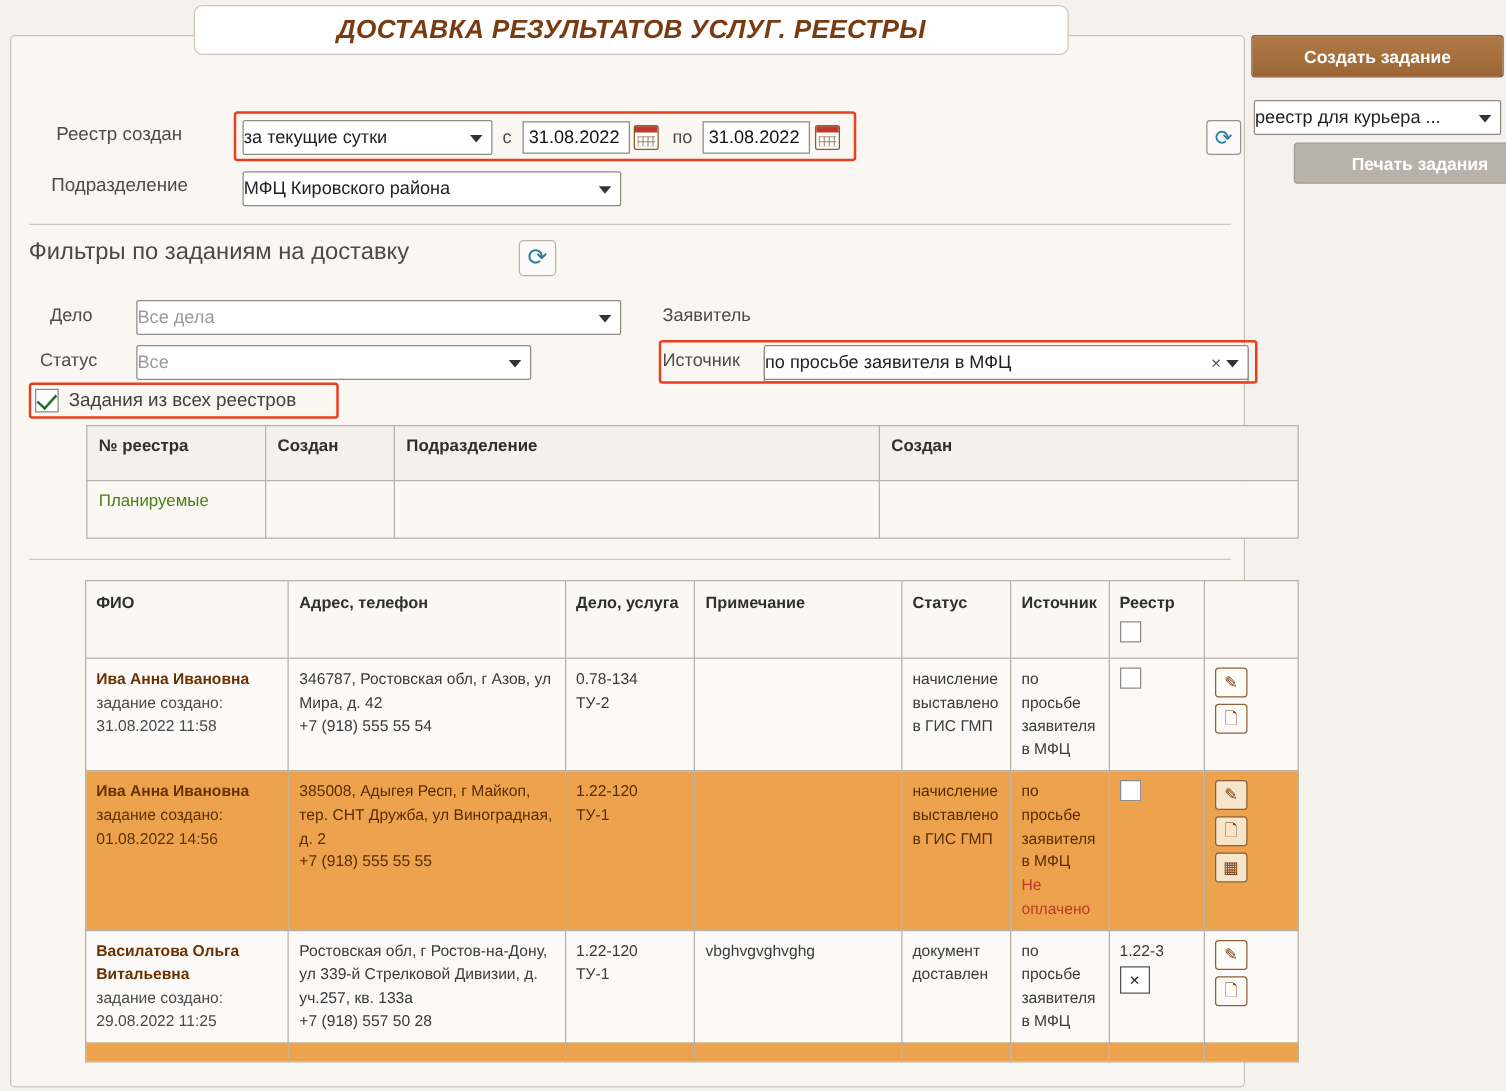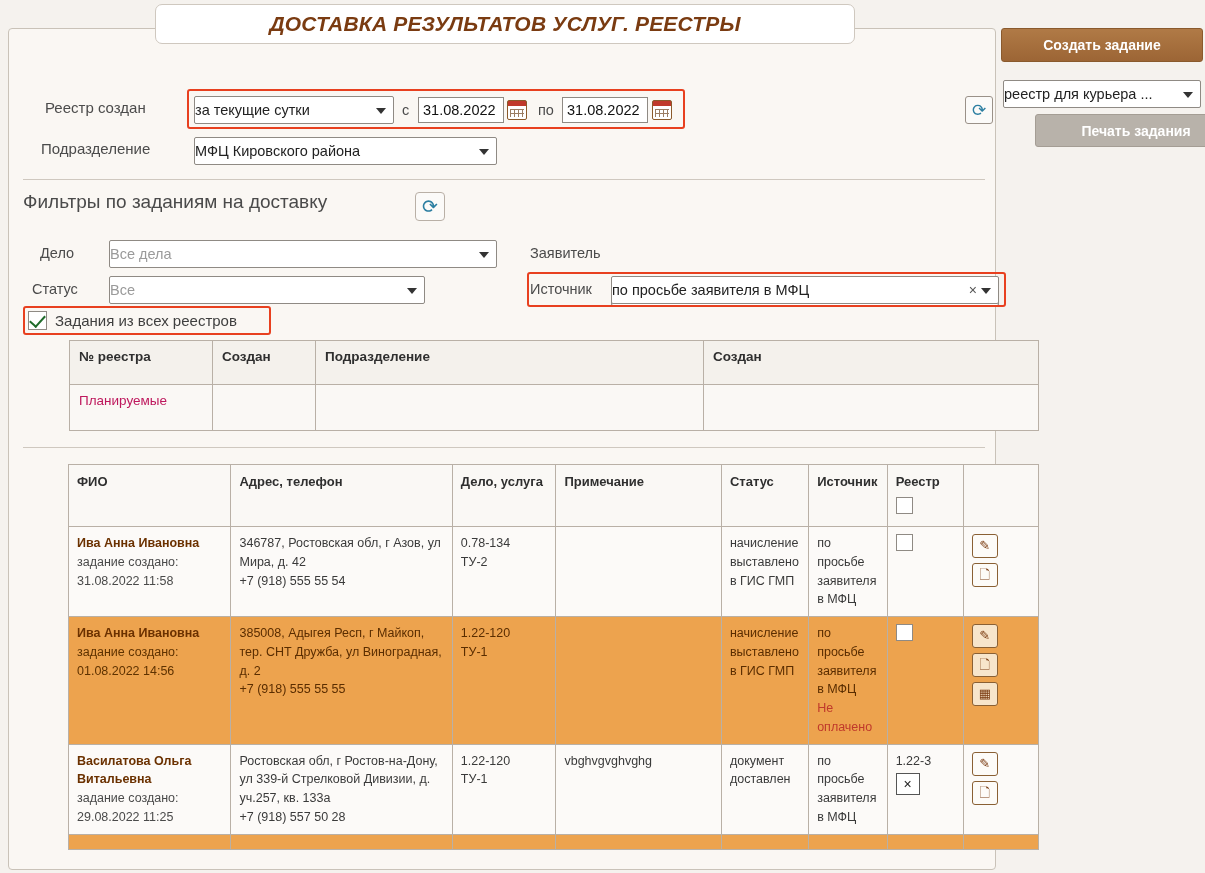--- a/index.html
+++ b/index.html
@@ -192,21 +192,21 @@
   .reg-table {
     position: absolute; left: 19px; top: 311px;
     width: 970px;
     font-size: 13.5px;
   }
   .reg-table th, .reg-table td {
     border: 1px solid #b9b0a6;
     text-align: left;
     vertical-align: top;
     padding: 8px 9px;
-    color: #be185d;
+    color: #4d7c0f;
   }
   .reg-table th {
     background: #f4f1ec;
     font-weight: bold;
     color: #2f2f2f;
     height: 44px;
   }
   .reg-table td { background: #faf8f5; height: 46px; }
 
   

